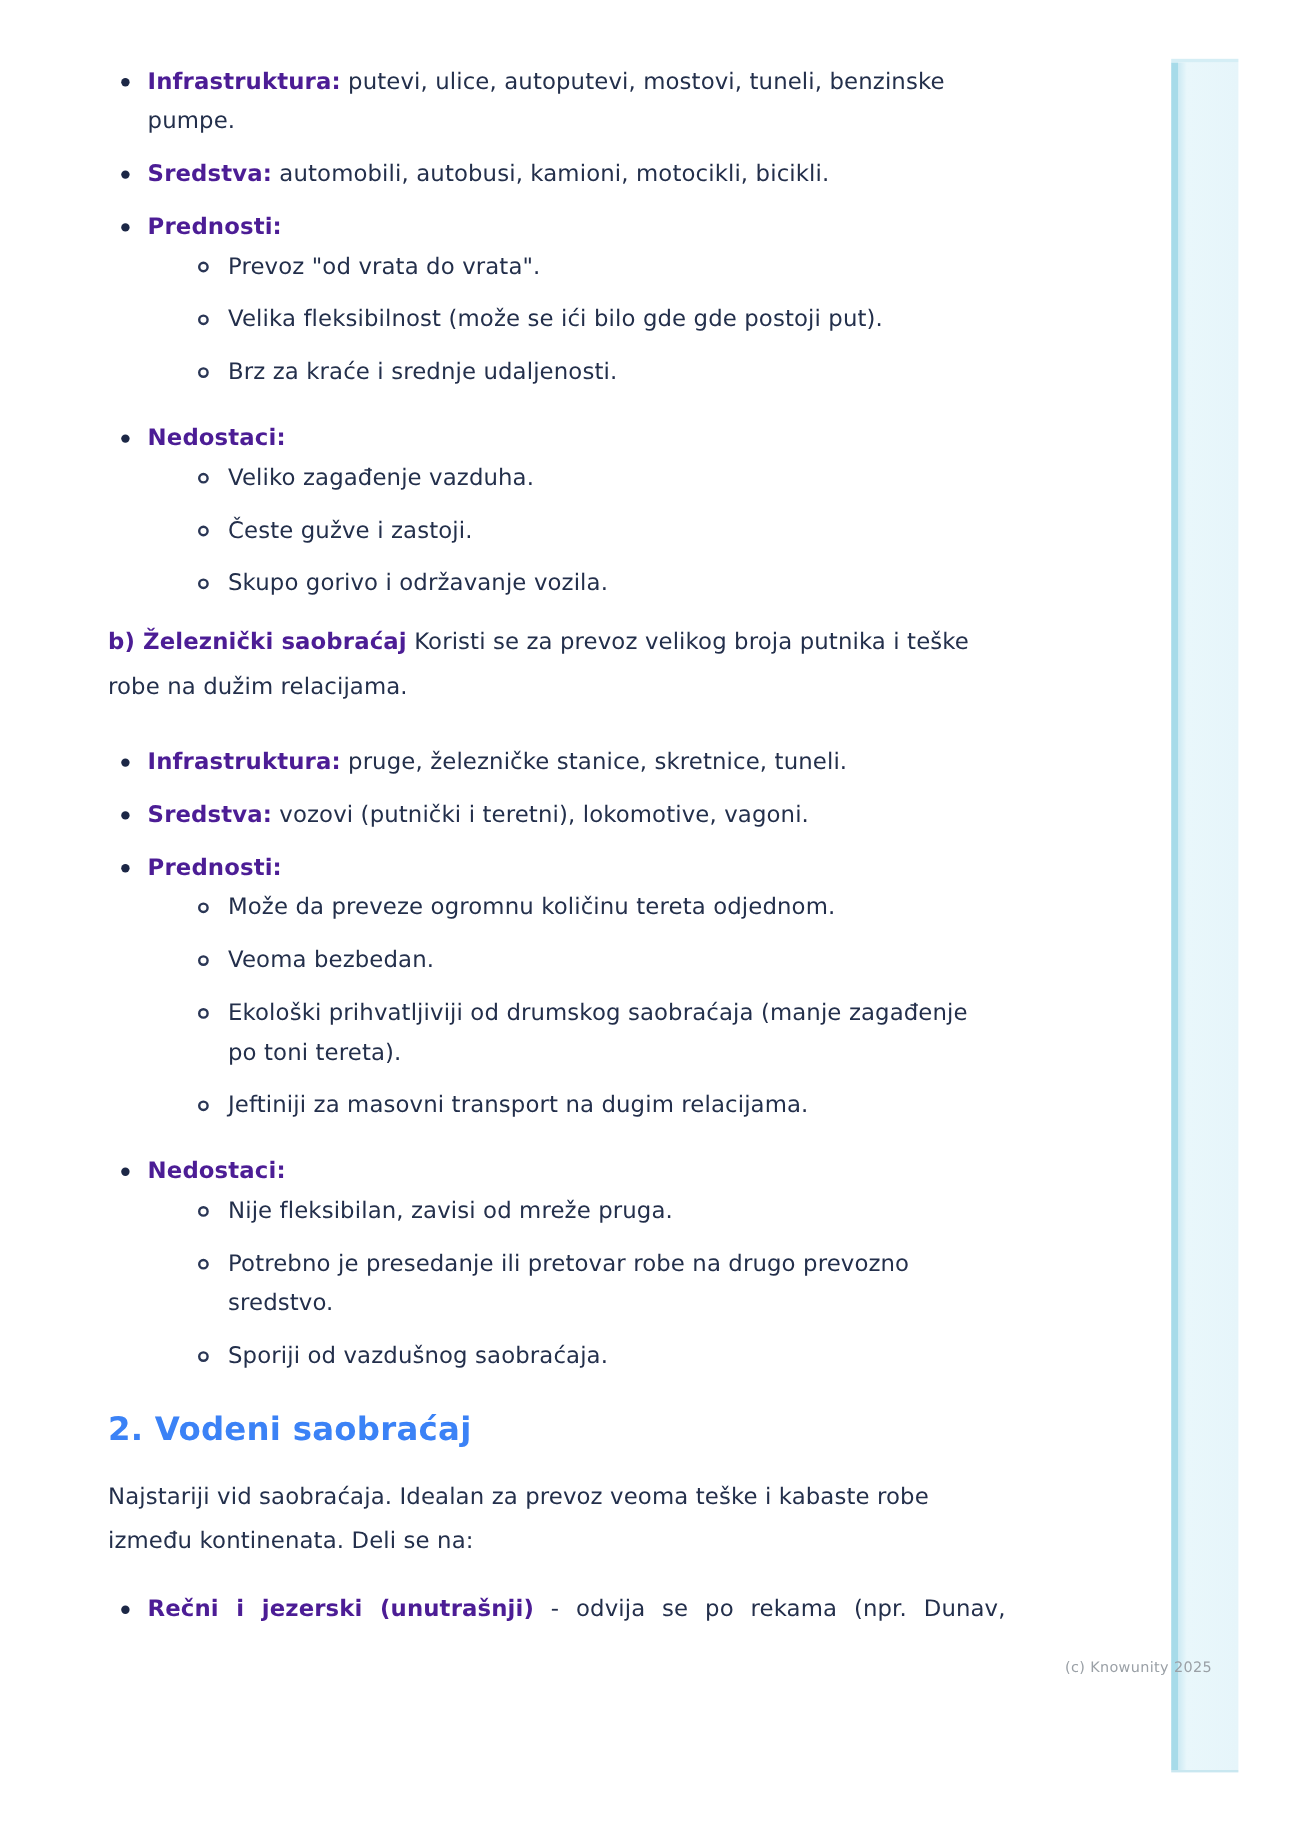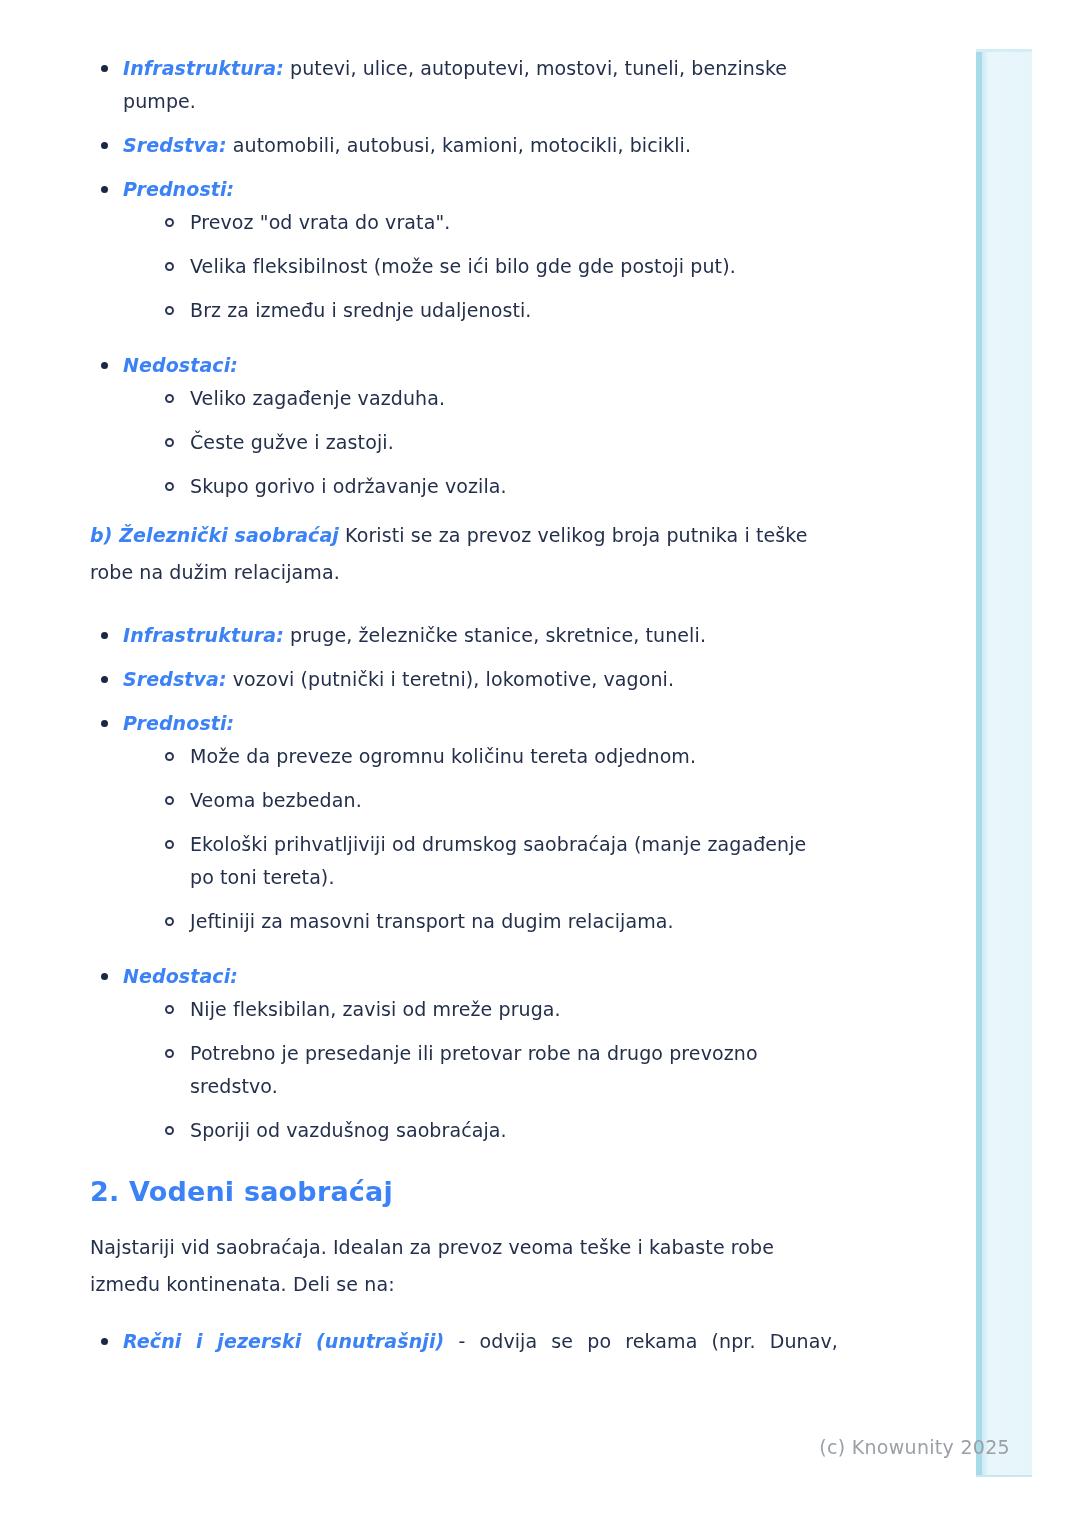--- a/index.html
+++ b/index.html
@@ -31,21 +31,21 @@
   .dot {
     position: absolute; left: 11px; top: 13px;
     width: 7px; height: 7px; border-radius: 50%;
     background: #1c2746;
   }
   .ring {
     position: absolute; left: 42px; top: 12px;
     width: 9px; height: 9px; box-sizing: border-box;
     border: 2px solid #2a3655; border-radius: 50%;
   }
-  .b { font-weight: 700; color: #3b82f6; font-style: italic; }
+  .b { font-weight: 700; color: #4c1d95; }
   .r { white-space: pre-wrap; }
   .para { margin-top: 14px; line-height: 37px; }
   .para.water { margin-top: 16px; }
   ul.blist.rail { margin-top: 28px; }
   ul.blist.water-list { margin-top: 22px; }
   .h-water {
     margin: 24px 0 0 0;
     font-size: 27px;
     line-height: 42px;
     font-weight: 700;
@@ -58,22 +58,22 @@
     left: 976px; top: 49px;
     width: 56px; height: 1428px;
     box-sizing: border-box;
     background: linear-gradient(to right, #a7dbe9 0px, #a7dbe9 6px, #cdeaf3 6px, #e9f7fb 13px, #e6f5fa 100%);
     border-top: 3px solid #d5eef5;
     border-bottom: 2px solid #c9e7f0;
     z-index: 0;
   }
   .copyright {
     position: absolute;
-    top: 1438px; right: 70px;
-    font-size: 19px; line-height: 18px;
+    top: 1380px; right: 70px;
+    font-size: 12px; line-height: 18px;
     color: #9aa0a6;
     letter-spacing: 0.3px;
     z-index: 2;
   }
 </style>
 </head>
 <body>
 
 <div class="highlight-bar"></div>
 
@@ -88,21 +88,21 @@
     <li class="li1">
       <span class="dot"></span>
       <span class="b">Sredstva:</span><span class="r"> automobili, autobusi, kamioni, motocikli, bicikli.</span>
     </li>
     <li class="li1">
       <span class="dot"></span>
       <span class="b">Prednosti:</span>
       <ul class="sub">
         <li class="li2"><span class="ring"></span><span class="r">Prevoz "od vrata do vrata".</span></li>
         <li class="li2"><span class="ring"></span><span class="r">Velika fleksibilnost (može se ići bilo gde gde postoji put).</span></li>
-        <li class="li2"><span class="ring"></span><span class="r">Brz za između i srednje udaljenosti.</span></li>
+        <li class="li2"><span class="ring"></span><span class="r">Brz za kraće i srednje udaljenosti.</span></li>
       </ul>
     </li>
     <li class="li1 gap">
       <span class="dot"></span>
       <span class="b">Nedostaci:</span>
       <ul class="sub">
         <li class="li2"><span class="ring"></span><span class="r">Veliko zagađenje vazduha.</span></li>
         <li class="li2"><span class="ring"></span><span class="r">Česte gužve i zastoji.</span></li>
         <li class="li2"><span class="ring"></span><span class="r">Skupo gorivo i održavanje vozila.</span></li>
       </ul>

